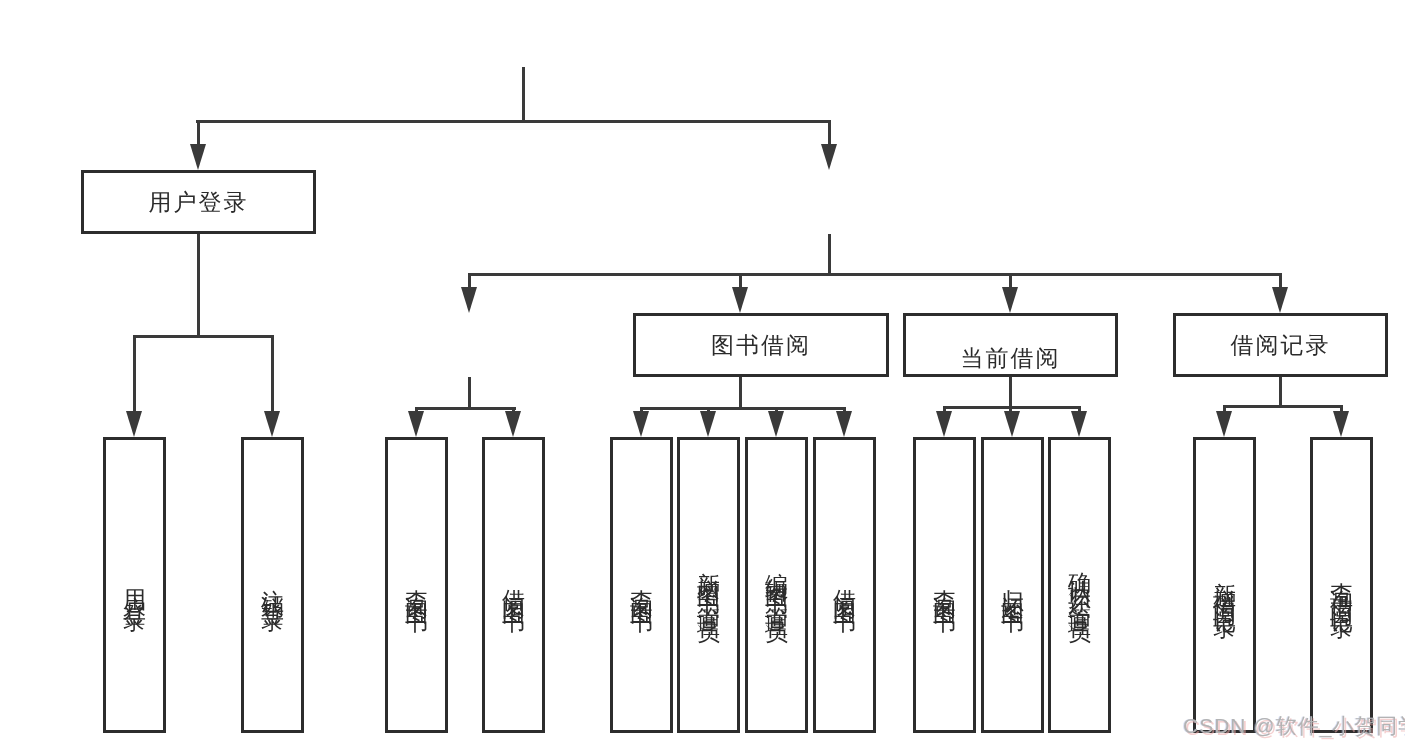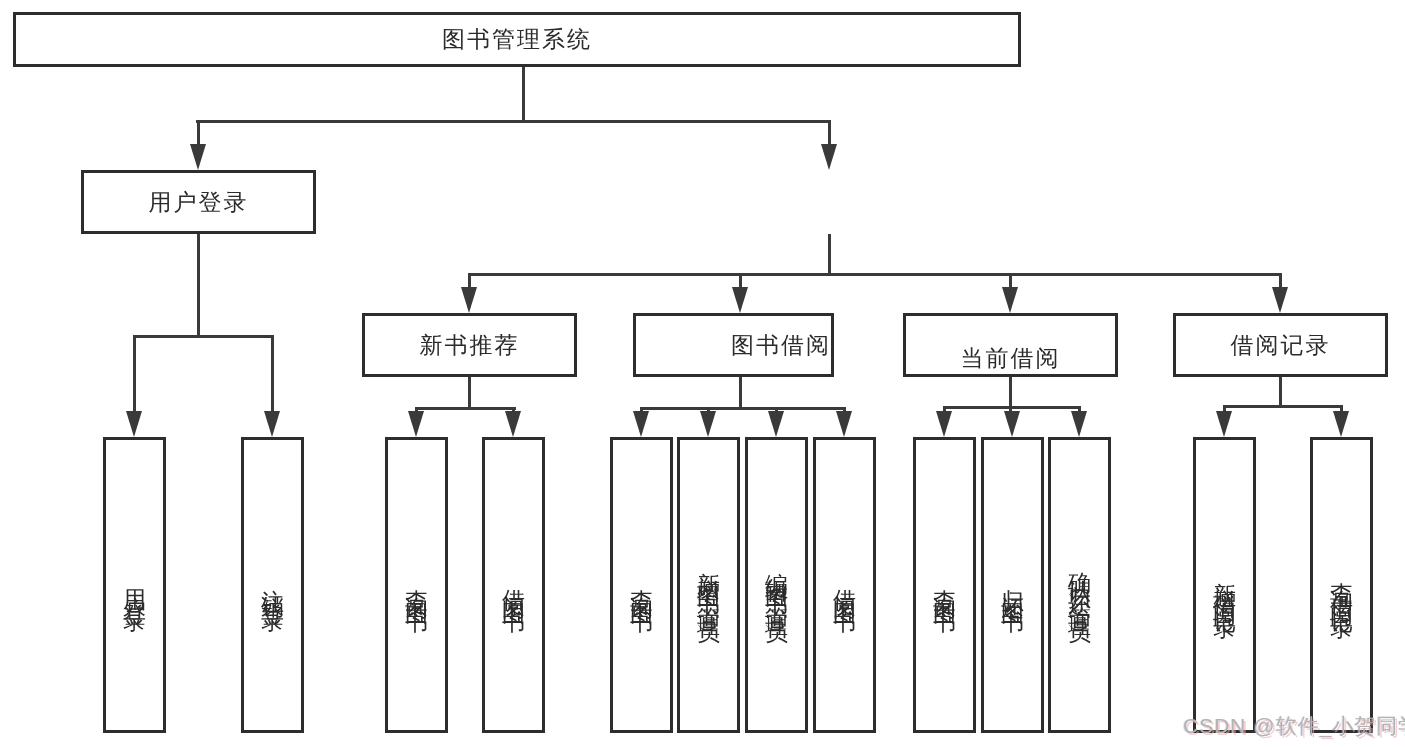--- a/index.html
+++ b/index.html
@@ -65,23 +65,20 @@
     white-space: nowrap;
     text-shadow: 2px 2px 0 rgba(235,170,170,0.55), -1px 0 0 rgba(170,185,230,0.4);
     z-index: 5;
   }
 </style>
 </head>
 <body>
 
 <div class="stage">
 
-  <div class="node" style="left:13px; top:12px; width:1008px; height:55px;">
-    <span class="hlabel">图书管理系统</span>
-  </div>
 
   <div class="line" style="left:522px; top:67px; width:3px; height:56px;"></div>
   <div class="line" style="left:196px; top:120px; width:635px; height:3px;"></div>
   <div class="line" style="left:197px; top:120px; width:3px; height:28px;"></div>
   <div class="arrow" style="left:190px; top:144px;"></div>
   <div class="line" style="left:828px; top:120px; width:3px; height:28px;"></div>
   <div class="arrow" style="left:821px; top:144px;"></div>
 
   <div class="node" style="left:81px; top:170px; width:235px; height:64px;">
     <span class="hlabel">用户登录</span>
@@ -98,24 +95,21 @@
   <div class="line" style="left:468px; top:273px; width:814px; height:3px;"></div>
   <div class="line" style="left:468px; top:273px; width:3px; height:20px;"></div>
   <div class="arrow" style="left:461px; top:287px;"></div>
   <div class="line" style="left:739px; top:273px; width:3px; height:20px;"></div>
   <div class="arrow" style="left:732px; top:287px;"></div>
   <div class="line" style="left:1009px; top:273px; width:3px; height:20px;"></div>
   <div class="arrow" style="left:1002px; top:287px;"></div>
   <div class="line" style="left:1279px; top:273px; width:3px; height:20px;"></div>
   <div class="arrow" style="left:1272px; top:287px;"></div>
 
-  <div class="node" style="left:362px; top:313px; width:215px; height:64px;">
-    <span class="hlabel">新书推荐</span>
-  </div>
-  <div class="node" style="left:633px; top:313px; width:201px; height:64px;justify-content:flex-end;">
+  <div class="node" style="left:633px; top:313px; width:256px; height:64px;">
     <span class="hlabel">图书借阅</span>
   </div>
   <div class="node" style="left:903px; top:313px; width:215px; height:64px;align-items:flex-end;">
     <span class="hlabel">当前借阅</span>
   </div>
   <div class="node" style="left:1173px; top:313px; width:215px; height:64px;">
     <span class="hlabel">借阅记录</span>
   </div>
 
   <div class="line" style="left:468px; top:377px; width:3px; height:33px;"></div>

